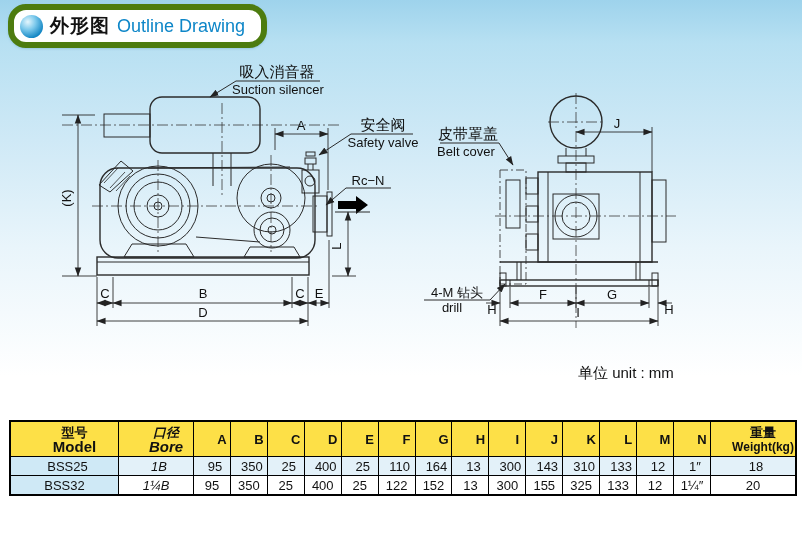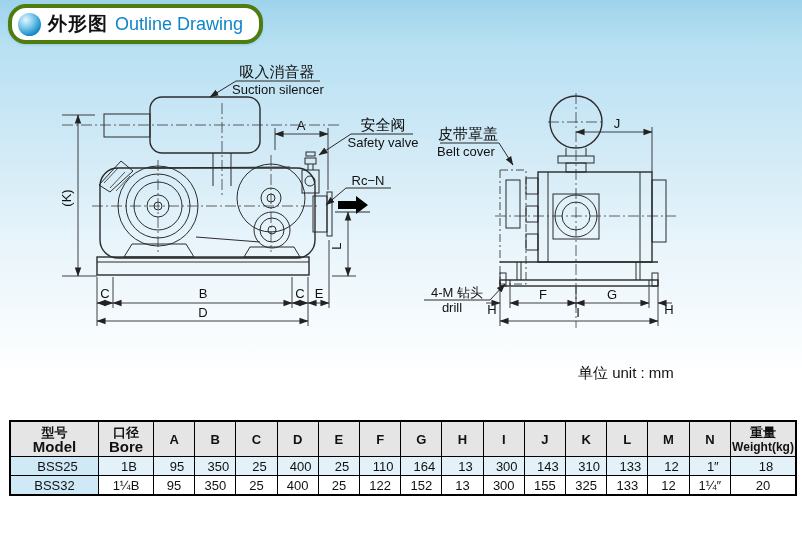--- a/index.html
+++ b/index.html
@@ -5,21 +5,21 @@
   html,body{margin:0;padding:0;}
   body{
     width:802px;height:538px;position:relative;overflow:hidden;
     font-family:"Liberation Sans",sans-serif;
     background:linear-gradient(180deg,#9ed3ec 0%,#b7e0f2 8%,#cfe9f6 26%,#e9f5fb 46%,#ffffff 70%,#ffffff 100%);
   }
   
   .pill{
     position:absolute;left:8px;top:4px;height:32px;
     display:flex;align-items:center;gap:7px;padding:0 16px 0 6px;
-    background:#ffffff;border:4px solid #4d7c0f;border-radius:18px;
+    background:#ffffff;border:6px solid #4d7c0f;border-radius:18px;
     box-shadow:0 1px 2px rgba(120,180,210,.5);z-index:5;
   }
   .sphere{
     width:23px;height:23px;border-radius:50%;
     background:radial-gradient(circle at 34% 30%,#e4f6fd 0%,#7ecaec 35%,#1286c4 75%,#075d92 100%);
   }
   .t-zh{font-size:19px;font-weight:700;color:#121212;letter-spacing:1px;}
   .t-en{font-size:18px;font-weight:400;color:#0d86c8;}
   
   svg.draw{position:absolute;left:0;top:0;z-index:1;}
@@ -32,27 +32,27 @@
   text{font-family:"Liberation Sans",sans-serif;fill:#111;}
   .txt{font-size:13px;text-anchor:middle;}
   .txtr{font-size:13px;text-anchor:middle;}
   .cjk{font-size:15px;text-anchor:middle;}
   .eng{font-size:13px;text-anchor:middle;}
   .unit{font-size:15px;text-anchor:start;}
   
   .spec-wrap{position:absolute;left:9px;top:420px;z-index:4;}
   table.spec{border-collapse:collapse;table-layout:fixed;width:788px;background:#fff;border:2px solid #000;}
   table.spec th,table.spec td{border:1px solid #000;text-align:center;vertical-align:middle;padding:0;font-size:13px;color:#111;overflow:hidden;}
-  table.spec th{background:#e5e5e5;height:34px;font-weight:700;}
+  table.spec th{background:#fde047;height:34px;font-weight:700;padding-left:20px;}
   table.spec td{height:18px;font-weight:400;}
   .h-zh{font-size:13px;line-height:15px;font-weight:700;}
   .h-en{font-size:15px;line-height:14px;font-weight:700;}
   th.c-weight .h-en{font-size:12px;}
   .c-model{width:87px;}
-  .c-bore{width:54px;}
+  .c-bore{width:54px;font-style:italic;}
   .c-weight{width:64px;margin-top:22px;}
   th.c-weight,td.c-weight{border-left:3px double #000;}
   td.model{background:#cfe9f6;font-weight:700;}
   tr.alt td{background:#e3f1f9;padding-left:6px;}
   tr.alt td.model{background:#cfe9f6;}
 </style>
 </head>
 <body>
 
 <div class="pill">

